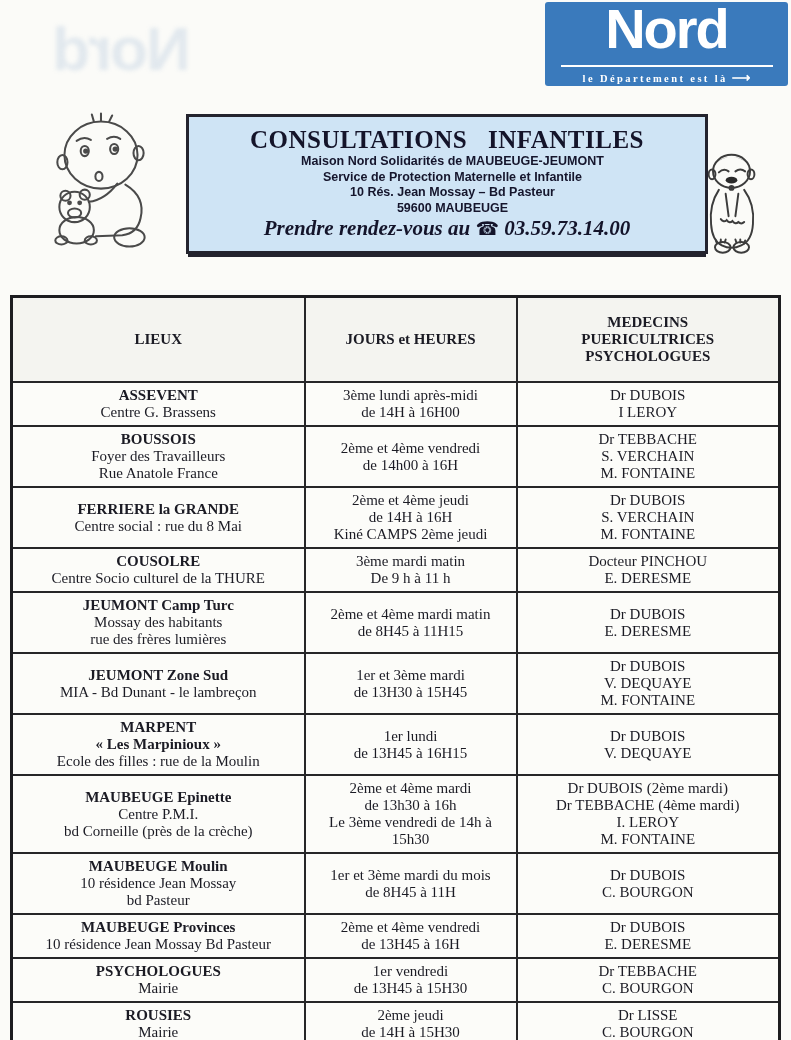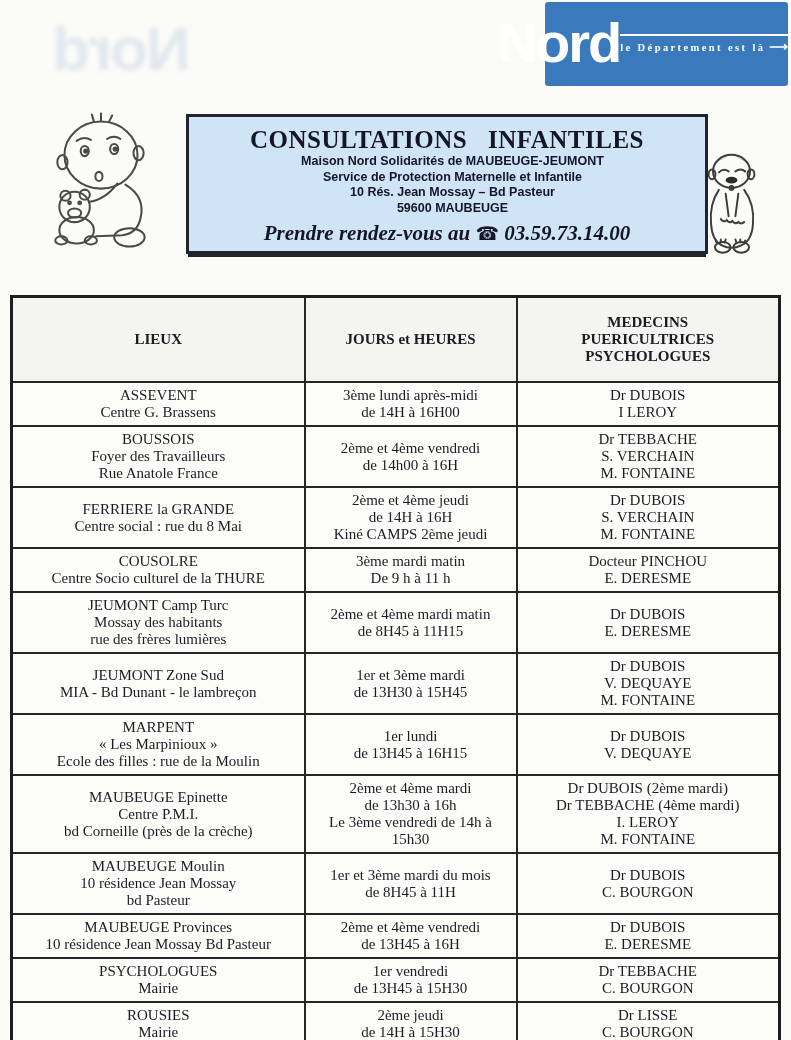--- a/index.html
+++ b/index.html
@@ -16,21 +16,21 @@
     color:#c3d2e2;opacity:.45;transform:scaleX(-1);
     filter:blur(2px);letter-spacing:-2px;line-height:66px;text-align:center;
     user-select:none;
   }
   .smudge{position:absolute;pointer-events:none;opacity:.14;filter:blur(2px);
     background:repeating-linear-gradient(to bottom, rgba(100,130,150,0) 0 3px, rgba(90,125,145,.8) 3px 9px, rgba(100,130,150,0) 9px 14px);}
   
   .nord-logo{
     position:absolute;left:545px;top:2px;width:243px;height:84px;
     background:#3a7abc;border-radius:3px;
-    display:flex;flex-direction:row;align-items:center;justify-content:flex-end;
+    display:flex;flex-direction:column;align-items:center;justify-content:space-between;
   }
   .nord-word{
     font-family:"Liberation Sans", sans-serif;font-weight:bold;
     font-size:56px;line-height:58px;color:#ffffff;letter-spacing:-2px;margin-top:-2px;
   }
   .nord-tagline{
     width:212px;border-top:2px solid #ffffff;margin-top:1px;padding-top:3px;
     font-family:Liberation Serif, serif;font-weight:bold;font-size:10.5px;
     color:#ffffff;letter-spacing:2.4px;text-align:center;white-space:nowrap;
     display:flex;align-items:center;justify-content:center;gap:4px;
@@ -45,21 +45,21 @@
   }
   .hb-title{
     font-family:"Liberation Serif", serif;font-weight:bold;font-size:25px;
     letter-spacing:.5px;word-spacing:14px;color:#14142a;line-height:28px;
   }
   .hb-line{
     font-family:"Liberation Sans", sans-serif;font-weight:bold;font-size:12.5px;
     line-height:15.5px;color:#15152c;padding-left:11px;
   }
   .hb-phone{
-    margin-top:5px;font-family:"Liberation Serif", serif;
+    font-family:"Liberation Serif", serif;
     font-style:italic;font-weight:bold;font-size:21px;color:#14142a;
   }
   .hb-phone .tel-icon{font-style:normal;font-family:"DejaVu Sans", sans-serif;font-size:19px;}
   
   .baby-left{position:absolute;left:36px;top:112px;width:132px;height:138px;}
   .baby-right{position:absolute;left:692px;top:148px;width:80px;height:112px;}
   
   .consult-table{
     position:absolute;left:10px;top:295px;width:768px;
     border-collapse:collapse;table-layout:fixed;
@@ -72,21 +72,21 @@
   .consult-table th,.consult-table td{
     border:2px solid #262628;text-align:center;vertical-align:middle;
     padding:4px 4px;line-height:17px;
   }
   .consult-table{border:3px solid #1d1d20;}
   .consult-table th{
     background:#f4f4f0;font-weight:bold;font-size:15px;line-height:17px;
     padding:16px 4px;
   }
   .consult-table td{background:transparent;}
-  .consult-table .b{font-weight:normal;}
+  .consult-table .b{font-weight:bold;}
 </style>
 </head>
 <body>
 
 <div class="bleed-nord">Nord</div>
 
 <div class="smudge" style="left:320px;top:305px;width:420px;height:36px;"></div>
 <div class="smudge" style="left:40px;top:382px;width:690px;height:22px;"></div>
 <div class="smudge" style="left:330px;top:935px;width:390px;height:40px;"></div>
 

